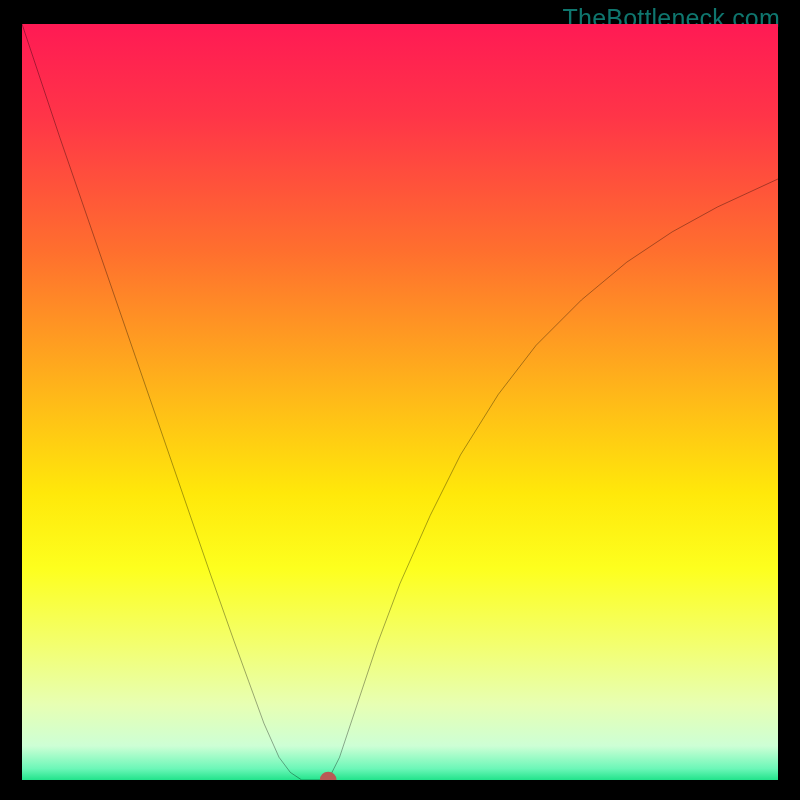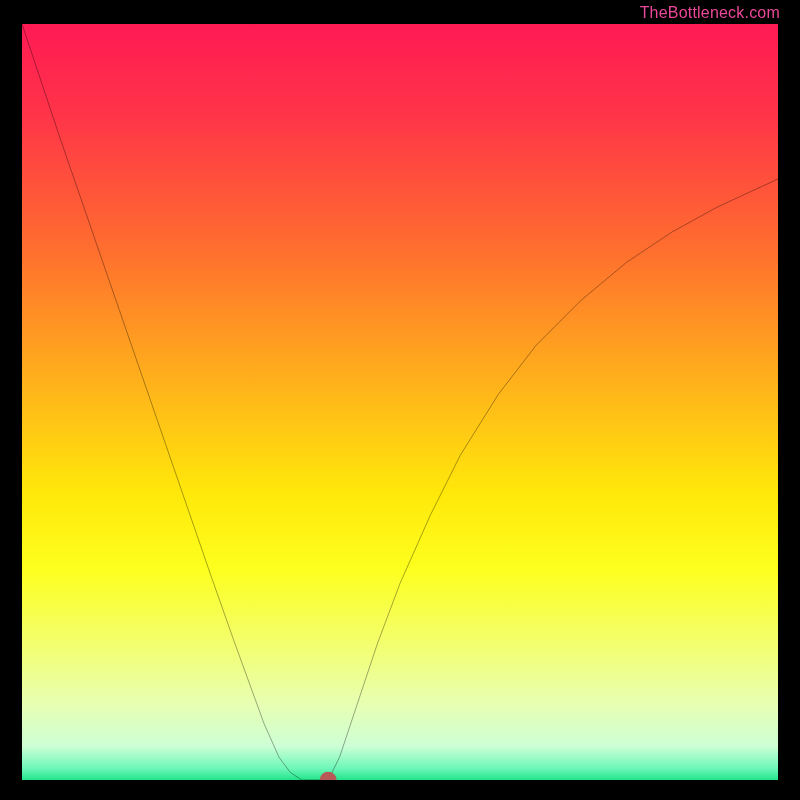--- a/index.html
+++ b/index.html
@@ -13,23 +13,23 @@
   .outer {
     position: relative;
     width: 800px;
     height: 800px;
     background: #000;
   }
   .watermark {
     position: absolute;
     top: 4px;
     right: 20px;
-    color: #ec4899;
+    color: #0f766e;
     font-family: Arial, Helvetica, sans-serif;
-    font-size: 16px;
+    font-size: 25px;
     font-weight: 500;
     letter-spacing: 0.2px;
   }
   .plot {
     position: absolute;
     left: 22px;
     top: 24px;
     width: 756px;
     height: 756px;
   }

